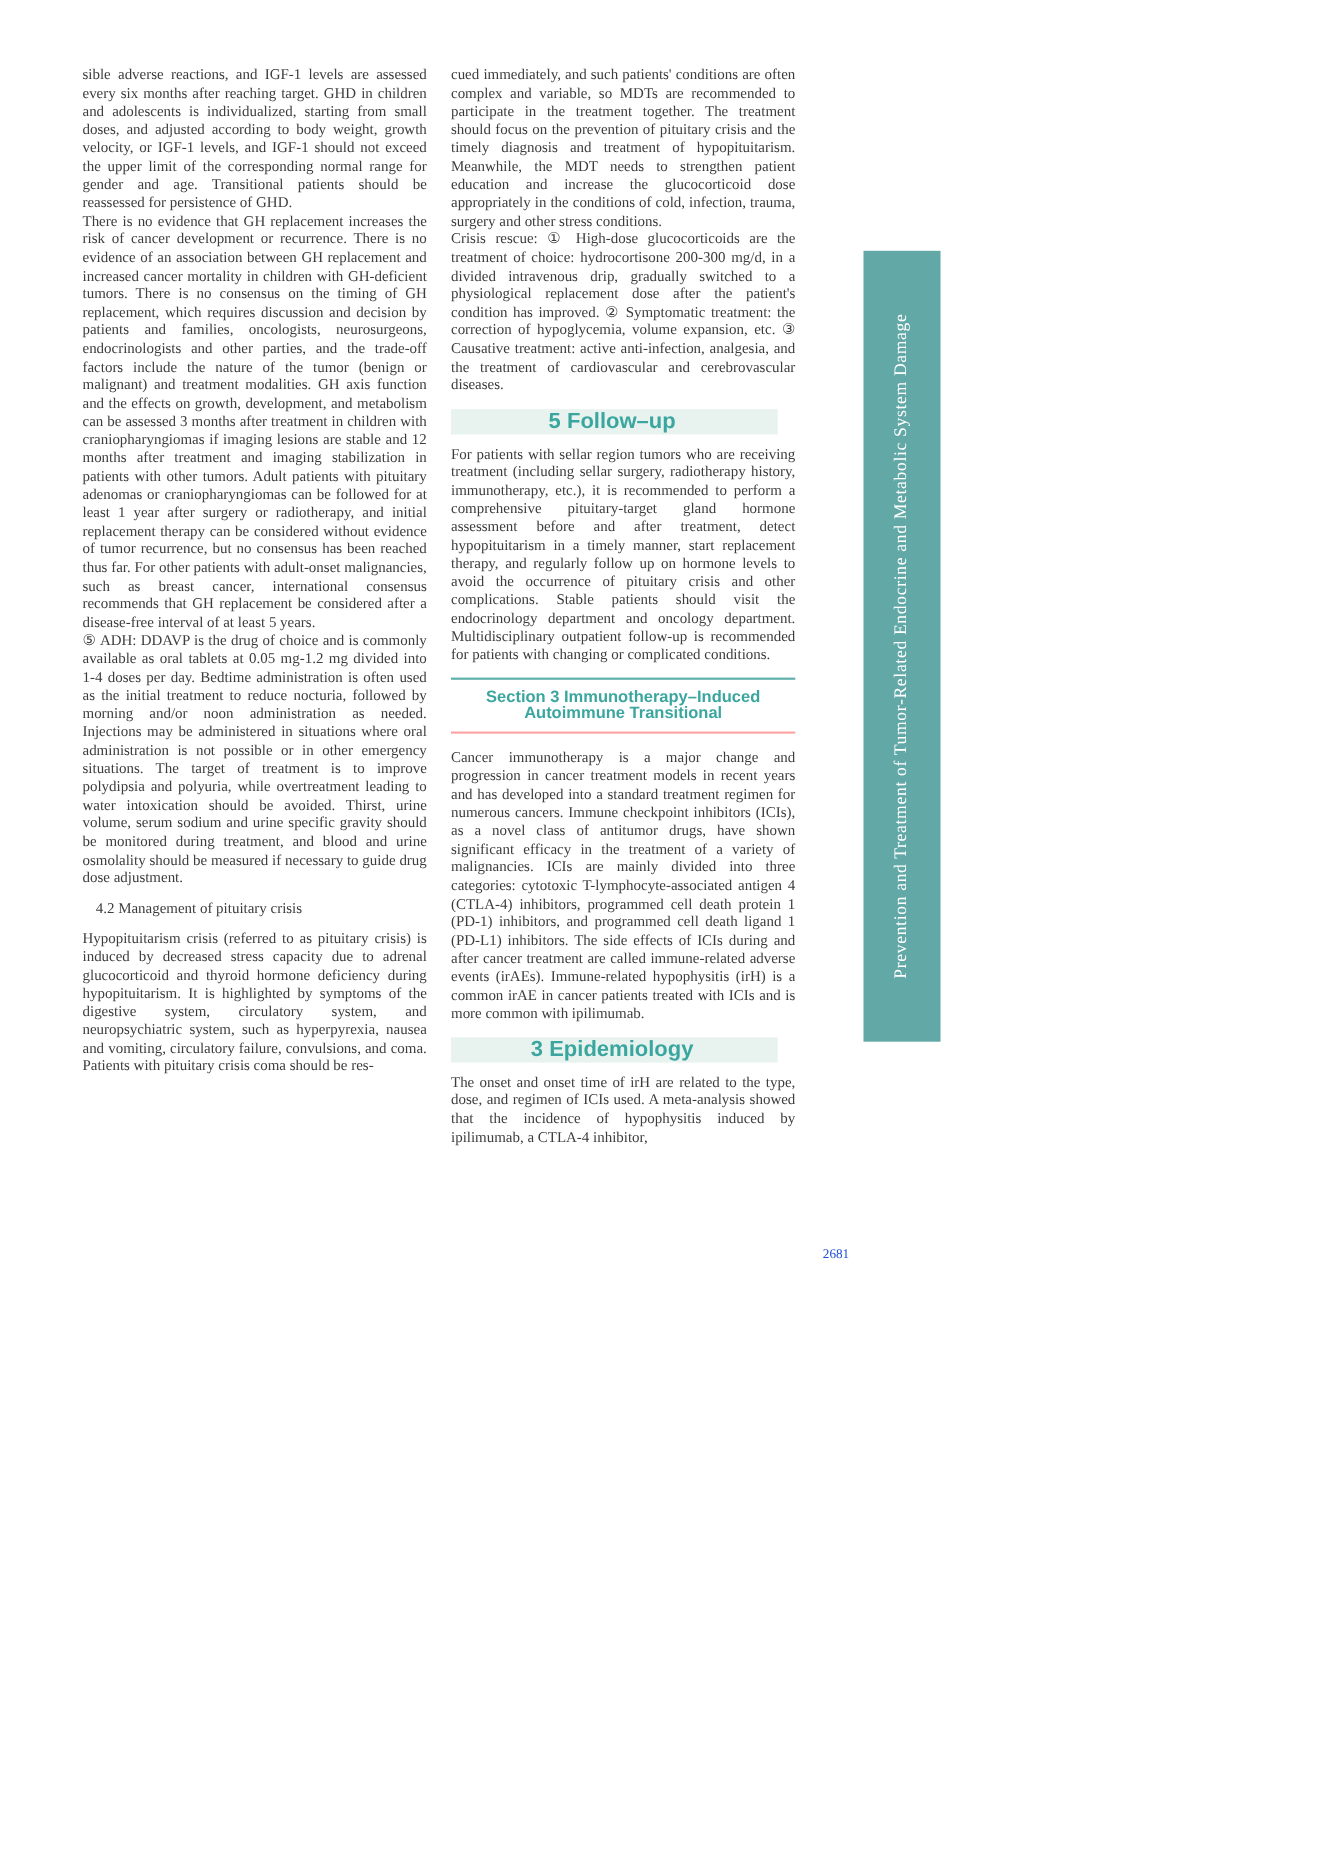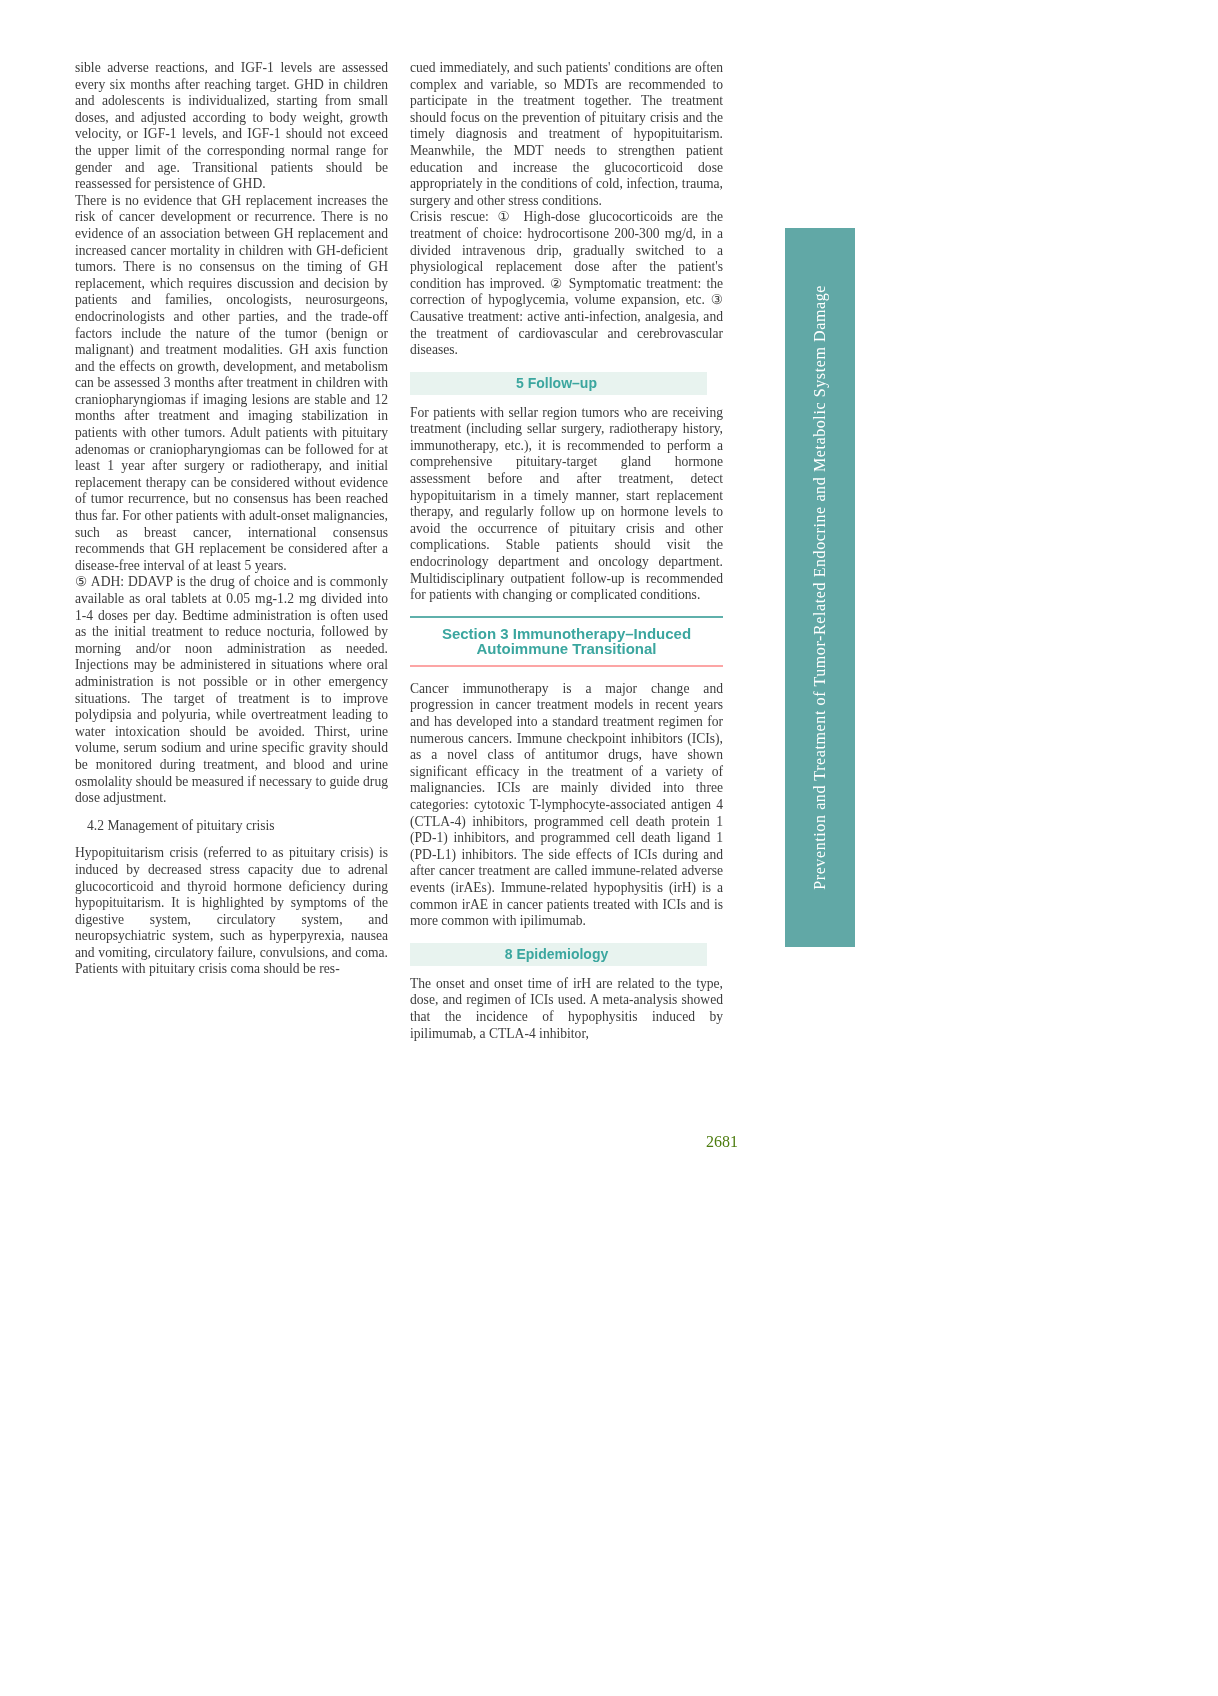--- a/index.html
+++ b/index.html
@@ -27,21 +27,21 @@
     font-size:13.6px;
     line-height:16.6px;
     text-align:left;
     margin:11px 0 11px 12px;
   }
   .band-heading {
     background:#e8f3ef;
     color:#3ba69f;
     font-family:"Liberation Sans", sans-serif;
     font-weight:bold;
-    font-size:14px;
+    font-size:20px;
     line-height:15px;
     text-align:center;
     padding:4px 4px 4px 0;
     margin:13px 16px 10px 0;
   }
   .section-heading {
     border-top:2px solid #5fb0ab;
     border-bottom:2px solid #fca5a5;
     color:#3ba69f;
     font-family:"Liberation Sans", sans-serif;
@@ -67,23 +67,23 @@
     white-space:nowrap;
     color:#ffffff;
     font-family:"Liberation Serif", serif;
     font-size:16px;
     letter-spacing:0.6px;
   }
   .page-number {
     position:absolute;
     left:672px; top:1133px;
     width:100px;
-    text-align:center;
-    font-size:16px;
-    color:#4d7c0f;
+    text-align:right;
+    font-size:12px;
+    color:#1d4ed8;
   }
 </style>
 </head>
 <body>
 
 <div class="page">
 
   <div class="col col-left">
     <p>sible adverse reactions, and IGF-1 levels are assessed every six months after reaching target. GHD in children and adolescents is individualized, starting from small doses, and adjusted according to body weight, growth velocity, or IGF-1 levels, and IGF-1 should not exceed the upper limit of the corresponding normal range for gender and age. Transitional patients should be reassessed for persistence of GHD.</p>
     <p>There is no evidence that GH replacement increases the risk of cancer development or recurrence. There is no evidence of an association between GH replacement and increased cancer mortality in children with GH-deficient tumors. There is no consensus on the timing of GH replacement, which requires discussion and decision by patients and families, oncologists, neurosurgeons, endocrinologists and other parties, and the trade-off factors include the nature of the tumor (benign or malignant) and treatment modalities. GH axis function and the effects on growth, development, and metabolism can be assessed 3 months after treatment in children with craniopharyngiomas if imaging lesions are stable and 12 months after treatment and imaging stabilization in patients with other tumors. Adult patients with pituitary adenomas or craniopharyngiomas can be followed for at least 1 year after surgery or radiotherapy, and initial replacement therapy can be considered without evidence of tumor recurrence, but no consensus has been reached thus far. For other patients with adult-onset malignancies, such as breast cancer, international consensus recommends that GH replacement be considered after a disease-free interval of at least 5 years.</p>
@@ -95,21 +95,21 @@
   <div class="col col-right">
     <p>cued immediately, and such patients' conditions are often complex and variable, so MDTs are recommended to participate in the treatment together. The treatment should focus on the prevention of pituitary crisis and the timely diagnosis and treatment of hypopituitarism. Meanwhile, the MDT needs to strengthen patient education and increase the glucocorticoid dose appropriately in the conditions of cold, infection, trauma, surgery and other stress conditions.</p>
     <p>Crisis rescue: ① High-dose glucocorticoids are the treatment of choice: hydrocortisone 200-300 mg/d, in a divided intravenous drip, gradually switched to a physiological replacement dose after the patient's condition has improved. ② Symptomatic treatment: the correction of hypoglycemia, volume expansion, etc. ③ Causative treatment: active anti-infection, analgesia, and the treatment of cardiovascular and cerebrovascular diseases.</p>
     <div class="band-heading">5 Follow–up</div>
     <p>For patients with sellar region tumors who are receiving treatment (including sellar surgery, radiotherapy history, immunotherapy, etc.), it is recommended to perform a comprehensive pituitary-target gland hormone assessment before and after treatment, detect hypopituitarism in a timely manner, start replacement therapy, and regularly follow up on hormone levels to avoid the occurrence of pituitary crisis and other complications. Stable patients should visit the endocrinology department and oncology department. Multidisciplinary outpatient follow-up is recommended for patients with changing or complicated conditions.</p>
     <div class="section-heading">
       <div>Section 3 Immunotherapy–Induced</div>
       <div>Autoimmune Transitional</div>
     </div>
     <p>Cancer immunotherapy is a major change and progression in cancer treatment models in recent years and has developed into a standard treatment regimen for numerous cancers. Immune checkpoint inhibitors (ICIs), as a novel class of antitumor drugs, have shown significant efficacy in the treatment of a variety of malignancies. ICIs are mainly divided into three categories: cytotoxic T-lymphocyte-associated antigen 4 (CTLA-4) inhibitors, programmed cell death protein 1 (PD-1) inhibitors, and programmed cell death ligand 1 (PD-L1) inhibitors. The side effects of ICIs during and after cancer treatment are called immune-related adverse events (irAEs). Immune-related hypophysitis (irH) is a common irAE in cancer patients treated with ICIs and is more common with ipilimumab.</p>
-    <div class="band-heading">8 Epidemiology</div>
+    <div class="band-heading">3 Epidemiology</div>
     <p>The onset and onset time of irH are related to the type, dose, and regimen of ICIs used. A meta-analysis showed that the incidence of hypophysitis induced by ipilimumab, a CTLA-4 inhibitor,</p>
   </div>
 
   <div class="sidebar">
     <span class="sidebar-text">Prevention and Treatment of Tumor-Related Endocrine and Metabolic System Damage</span>
   </div>
 
   <div class="page-number">2681</div>
 
 </div>

